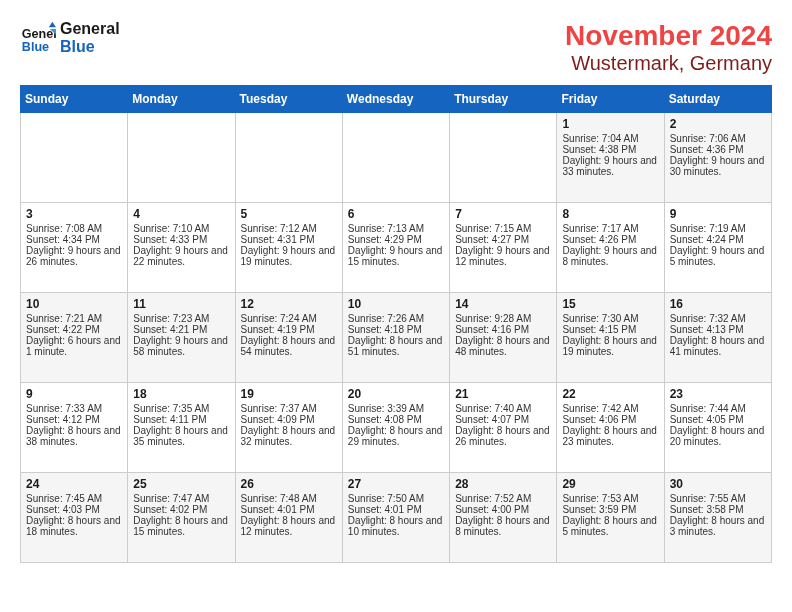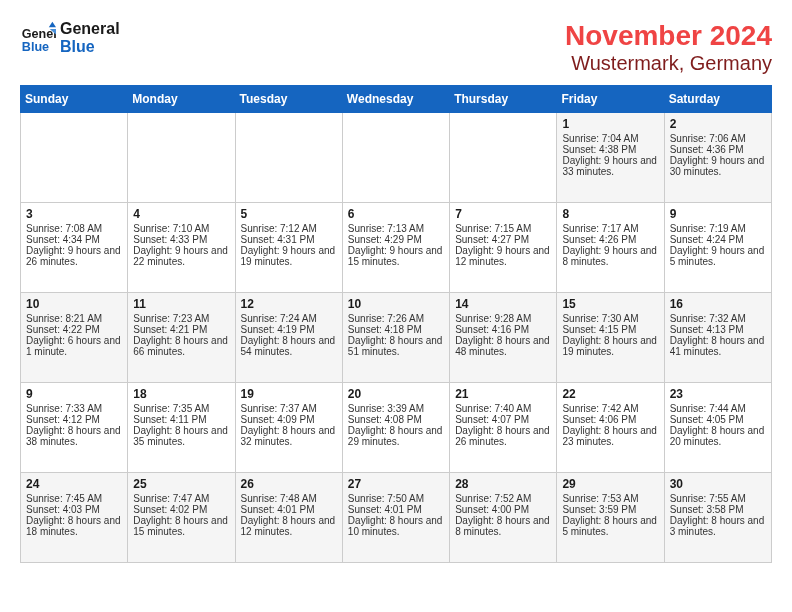--- a/index.html
+++ b/index.html
@@ -169,29 +169,29 @@
         <td>
           <span class="day-num">9</span>
           <div>Sunrise: 7:19 AM</div>
           <div>Sunset: 4:24 PM</div>
           <div>Daylight: 9 hours and 5 minutes.</div>
         </td>
       </tr>
       <tr>
         <td>
           <span class="day-num">10</span>
-          <div>Sunrise: 8:21 AM</div>
+          <div>Sunrise: 7:21 AM</div>
           <div>Sunset: 4:22 PM</div>
           <div>Daylight: 6 hours and 1 minute.</div>
         </td>
         <td>
           <span class="day-num">11</span>
           <div>Sunrise: 7:23 AM</div>
           <div>Sunset: 4:21 PM</div>
-          <div>Daylight: 8 hours and 66 minutes.</div>
+          <div>Daylight: 9 hours and 58 minutes.</div>
         </td>
         <td>
           <span class="day-num">12</span>
           <div>Sunrise: 7:24 AM</div>
           <div>Sunset: 4:19 PM</div>
           <div>Daylight: 8 hours and 54 minutes.</div>
         </td>
         <td>
           <span class="day-num">10</span>
           <div>Sunrise: 7:26 AM</div>

